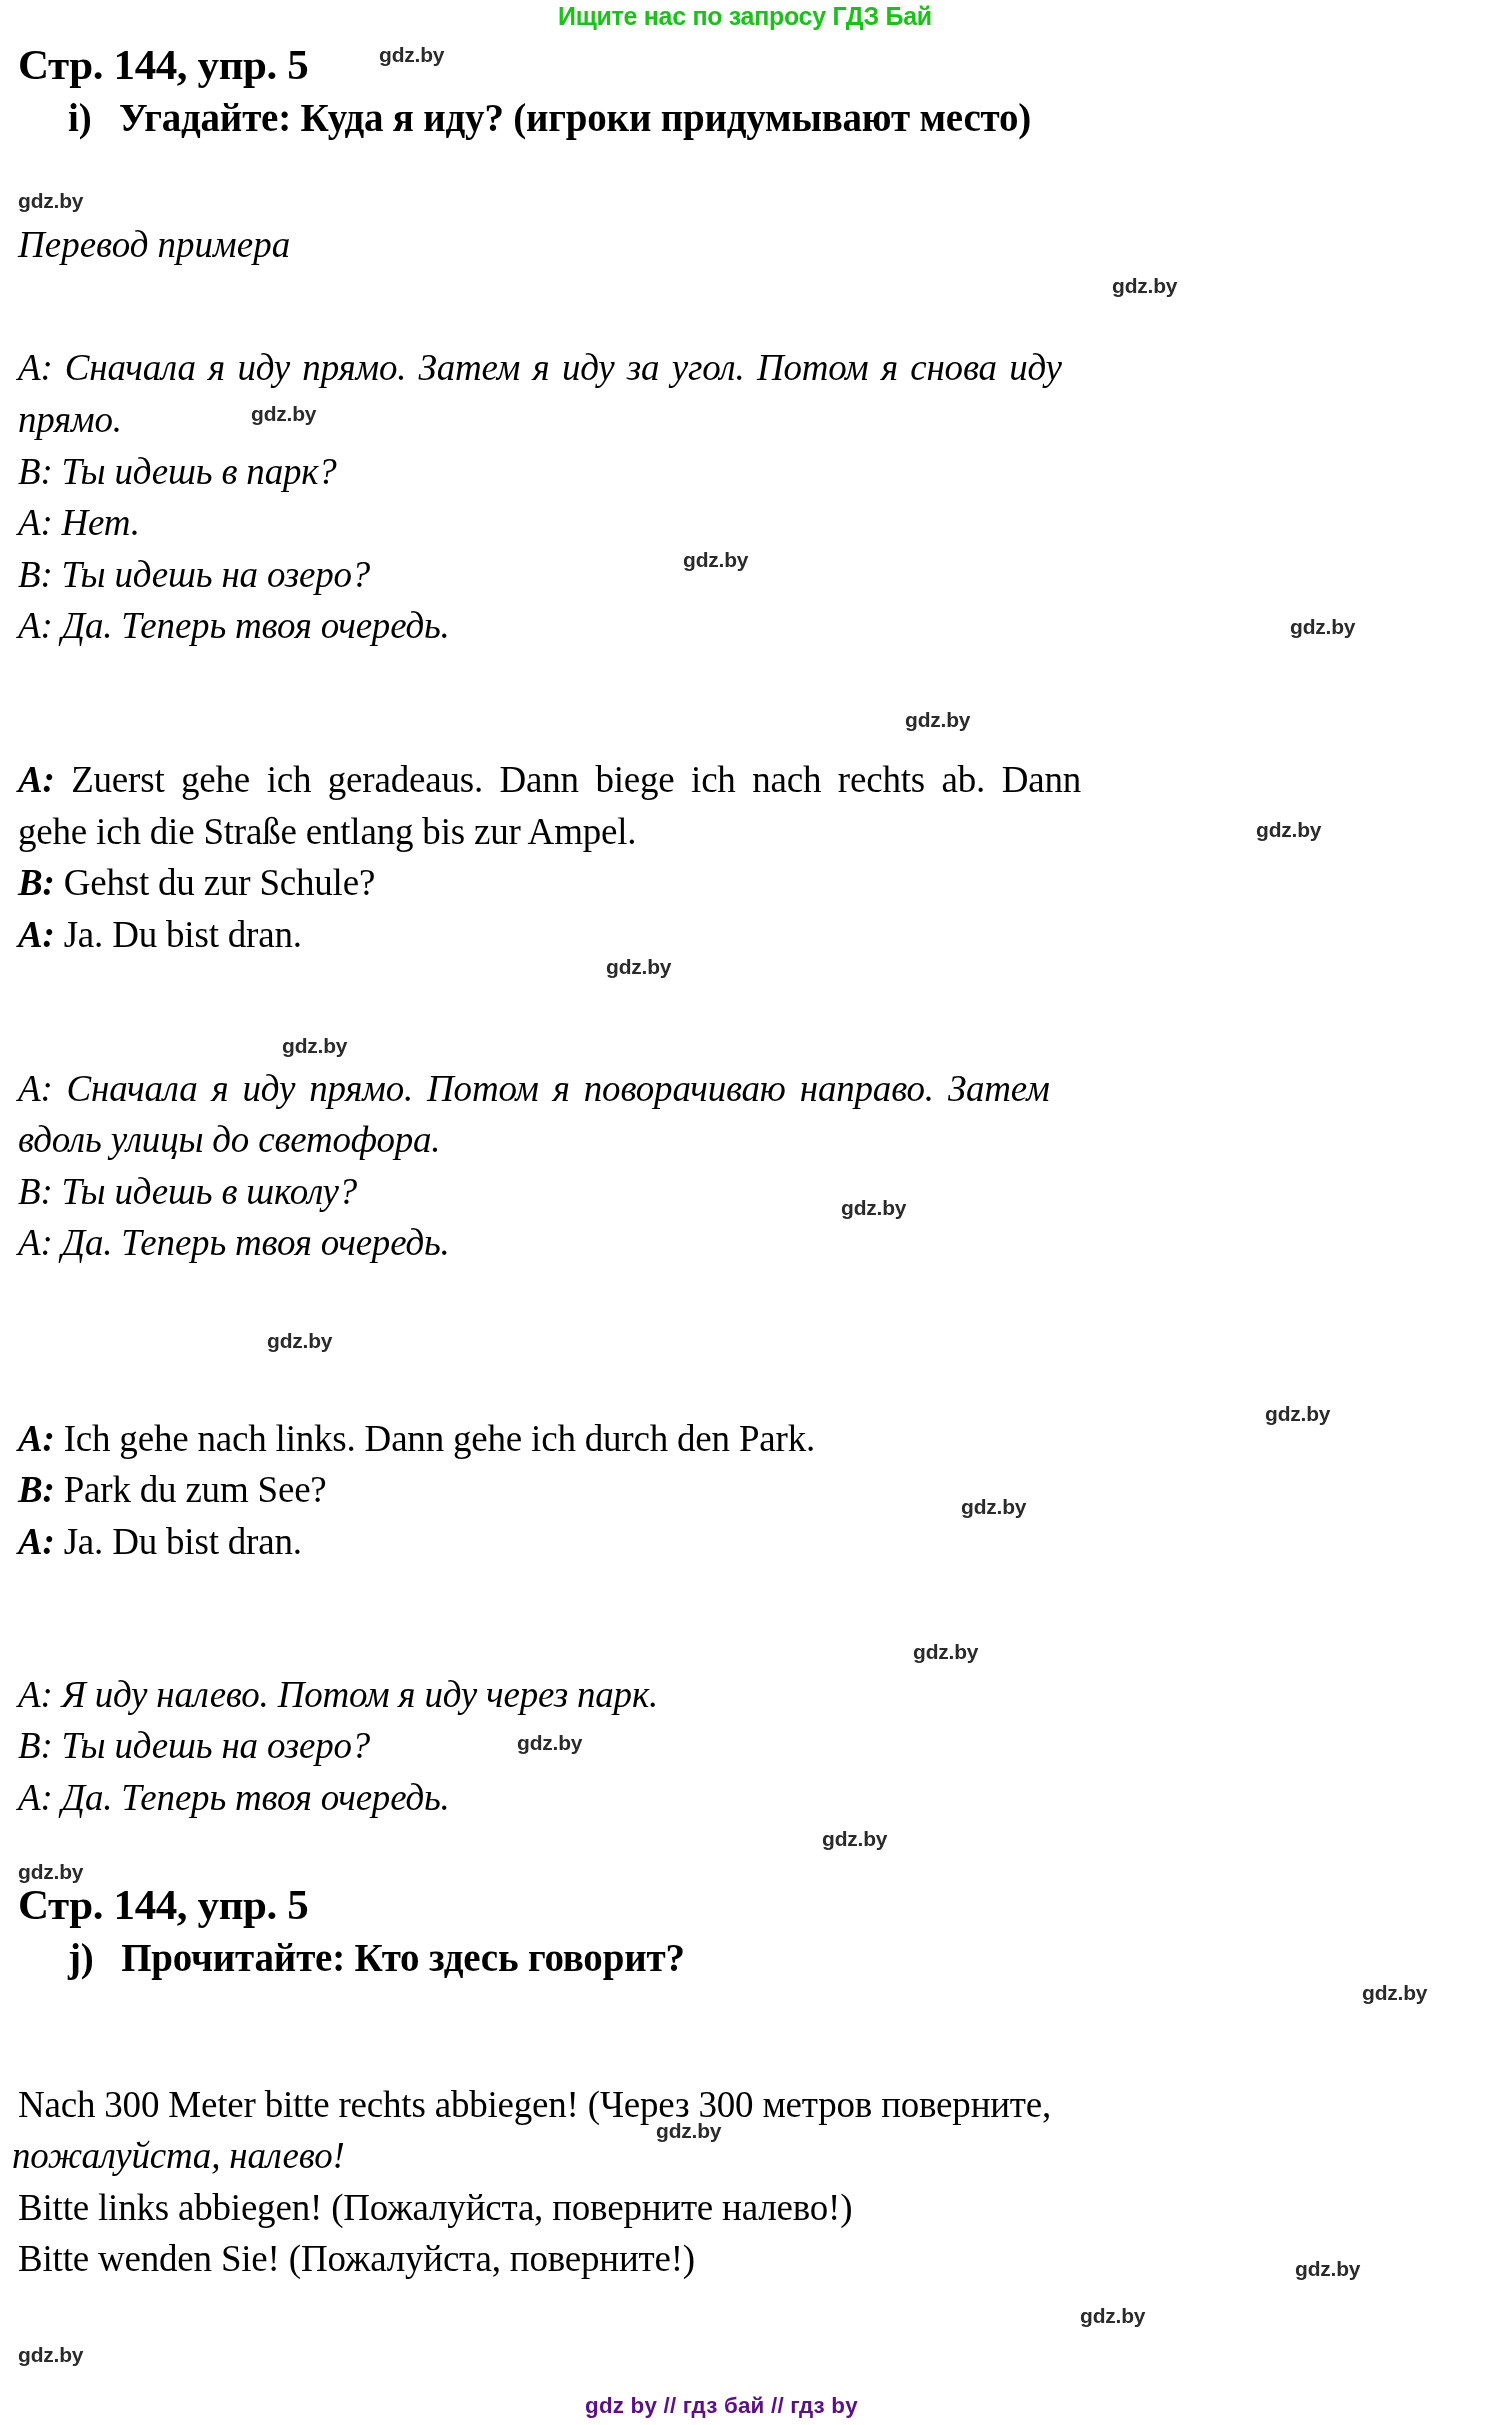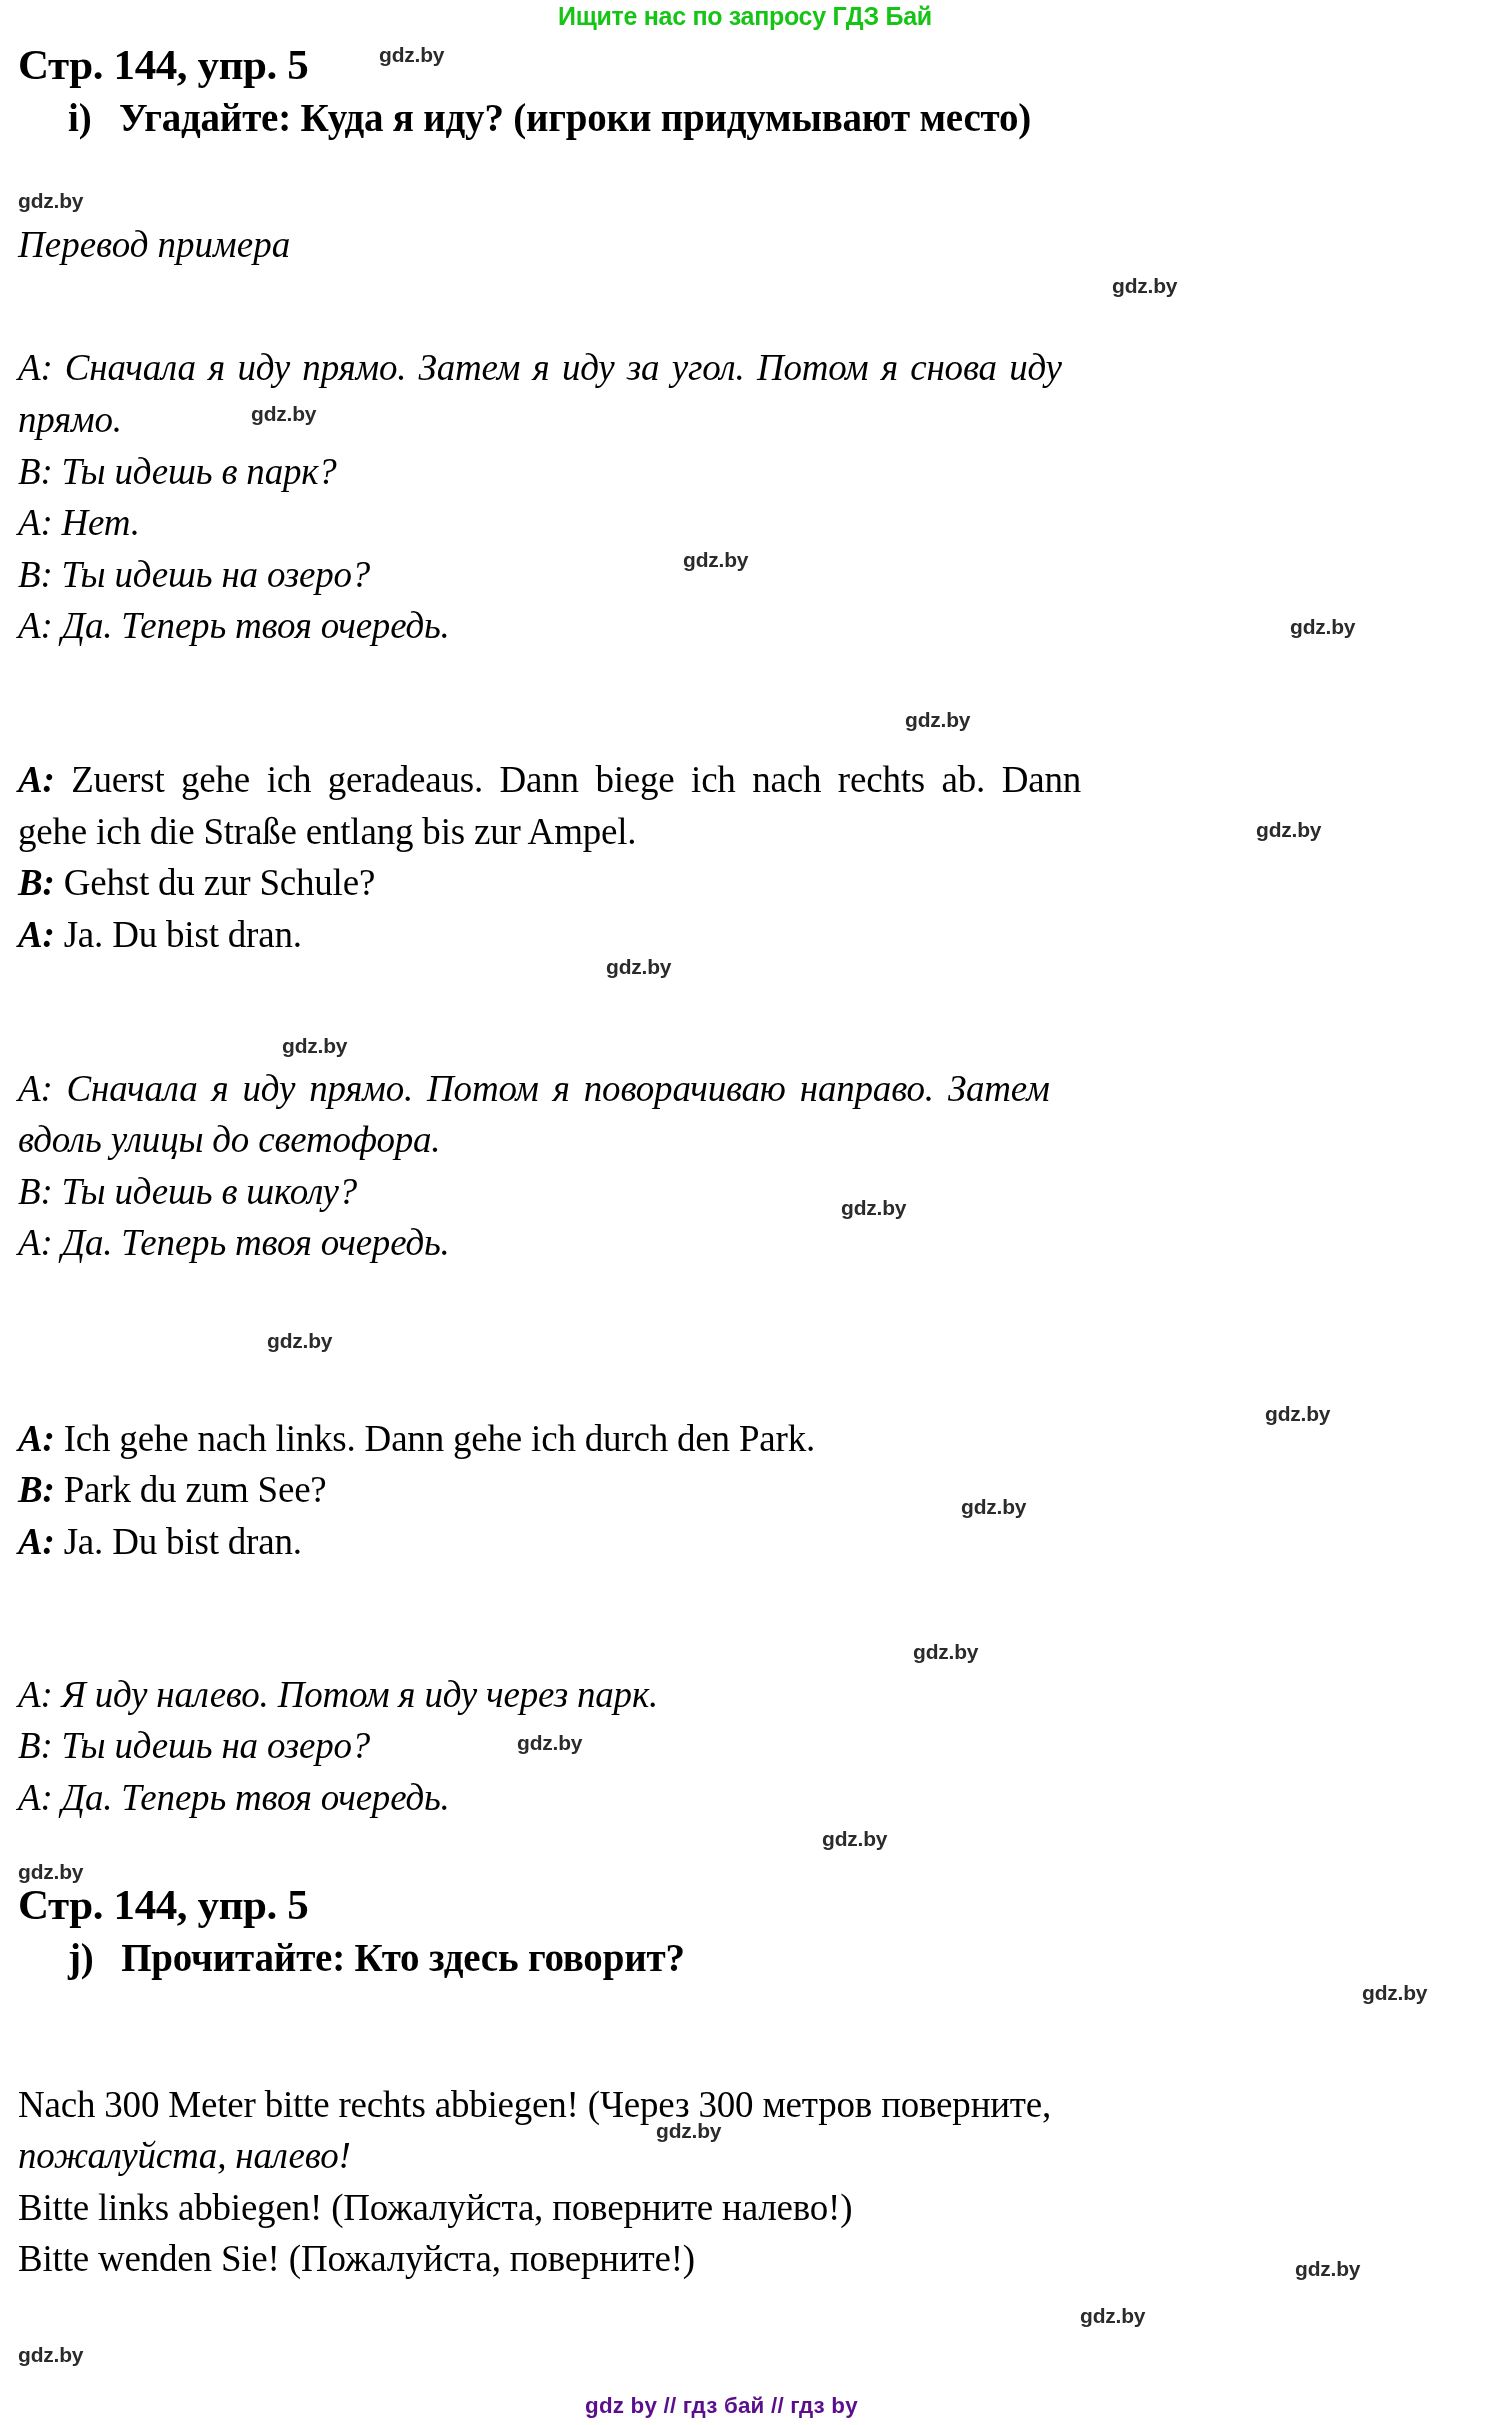--- a/index.html
+++ b/index.html
@@ -166,21 +166,21 @@
 
   <div class="line h-sub" style="left:68px; top:1938px;">
     <span>j)</span>
     <span style="display:inline-block;width:18px"></span><span>Прочитайте: Кто здесь говорит?</span>
   </div>
 
   <div class="line ger" style="left:18px; top:2086px;">
     <span>Nach 300 Meter bitte rechts abbiegen!</span>
     <span class="spk-plain">(Через 300 метров поверните,</span>
   </div>
-  <div class="line ital" style="left:18px; top:2137px;">пожалуйста, налево!</div>
+  <div class="line ital" style="left:12px; top:2137px;">пожалуйста, налево!</div>
 
   <div class="line ger" style="left:18px; top:2240px;">
     <span>Bitte wenden Sie!</span>
     <span class="spk-plain">(Пожалуйста, поверните!)</span>
   </div>
 
   <div class="line ger" style="left:18px; top:2189px;">
     <span>Bitte links abbiegen!</span>
     <span class="spk-plain">(Пожалуйста, поверните налево!)</span>
   </div>

